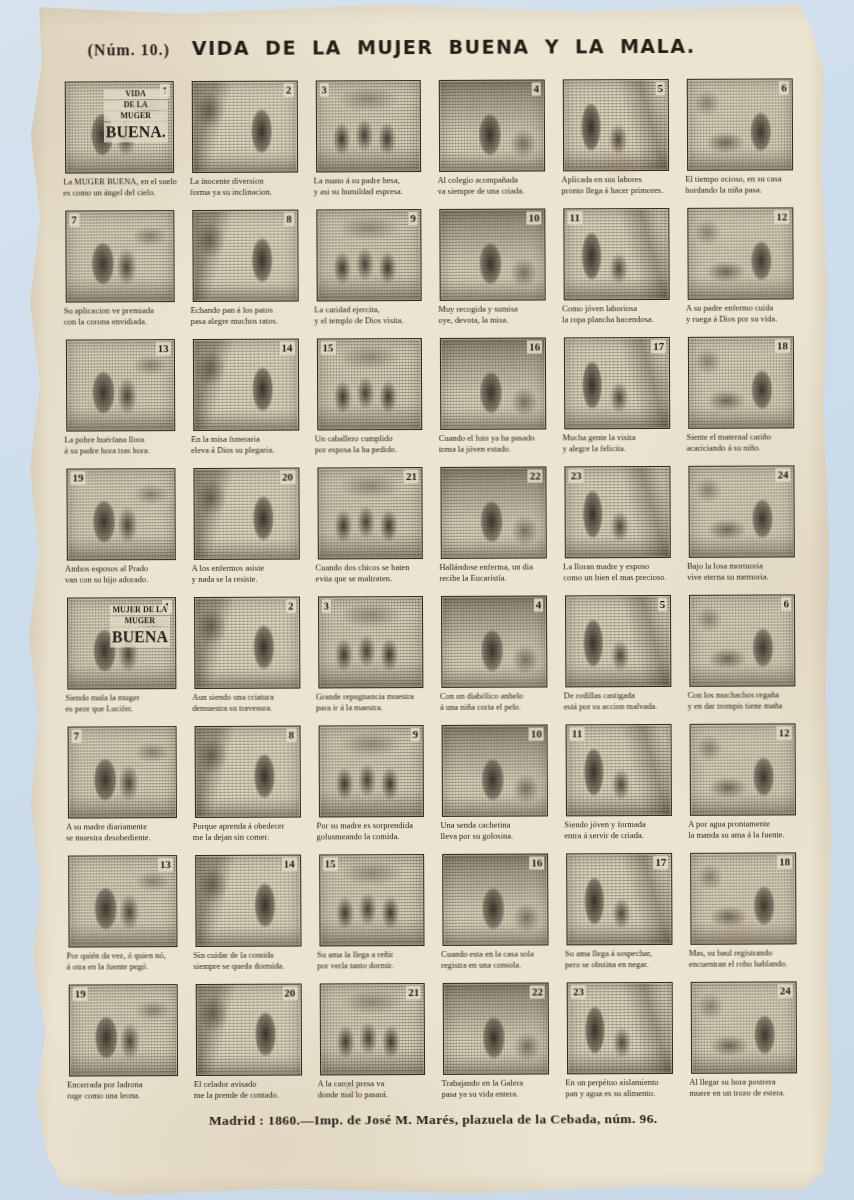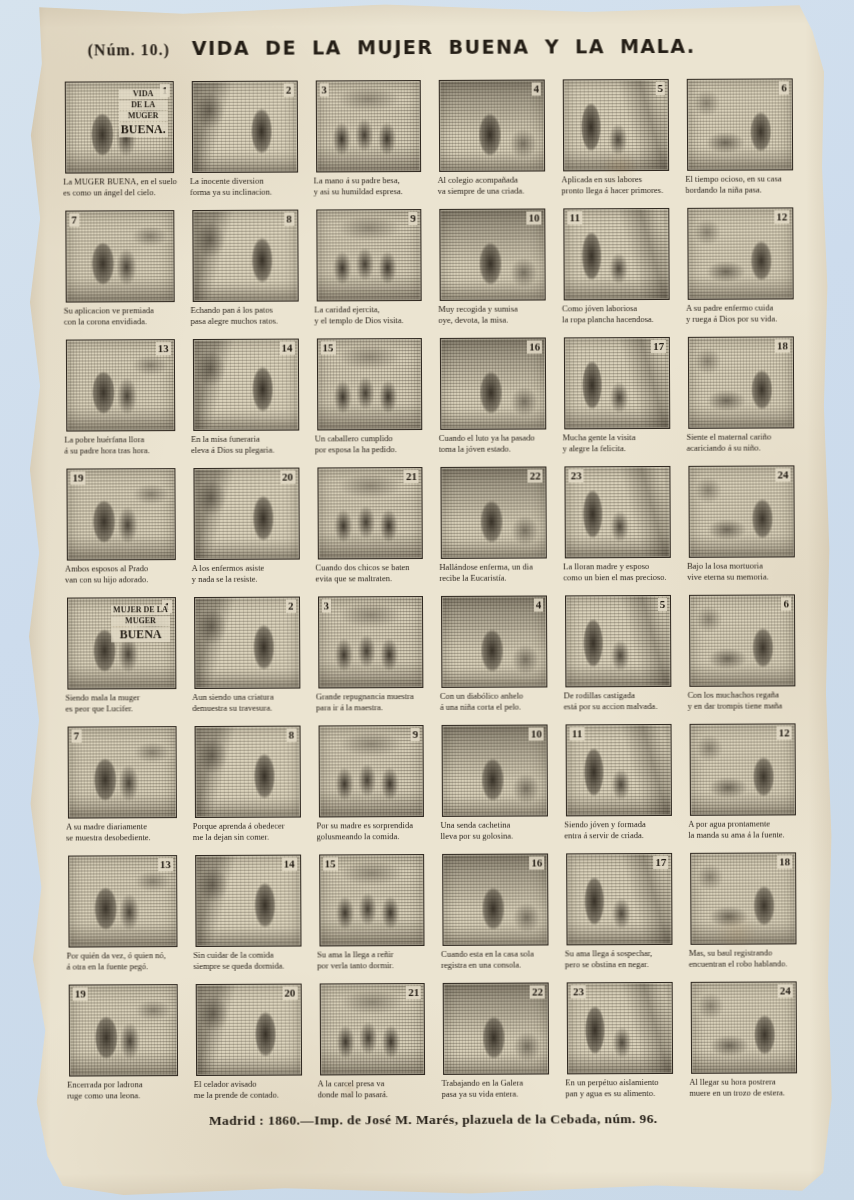--- a/index.html
+++ b/index.html
@@ -72,21 +72,21 @@
     position:absolute; top:2px; right:3px; z-index:2;
     font-size:11px; font-weight:bold; line-height:1; color:#241e16;
     background:rgba(228,220,200,0.85); padding:1px 2px;
   }
   .panel.num-left .panel-num { right:auto; left:3px; }
   .panel-image-text {
     position:absolute; top:7px; right:5px; z-index:2; text-align:center;
     font-weight:bold; font-size:8px; line-height:1.25; color:#241e16;
   }
   .panel-image-text div { background:rgba(228,220,200,0.8); padding:0 2px; margin-bottom:1px; }
-  .panel-image-text div:last-child { font-size:12px; }
+  .panel-image-text div:last-child { font-size:16px; }
   .panel-caption {
     margin:3px 0 0 1px; height:26px;
     font-size:8.5px; line-height:1.3; letter-spacing:0; color:#2b241c;
   }
   .panel-caption span { display:block; white-space:nowrap; }
   
   .panel-image { background-color:#d9d1ba; }
   .w0 .panel-image { background:
       radial-gradient(ellipse 16px 30px at 34% 58%, rgba(32,26,18,0.82), rgba(32,26,18,0.4) 62%, transparent 72%),
       radial-gradient(ellipse 14px 26px at 56% 62%, rgba(32,26,18,0.72), transparent 72%),

